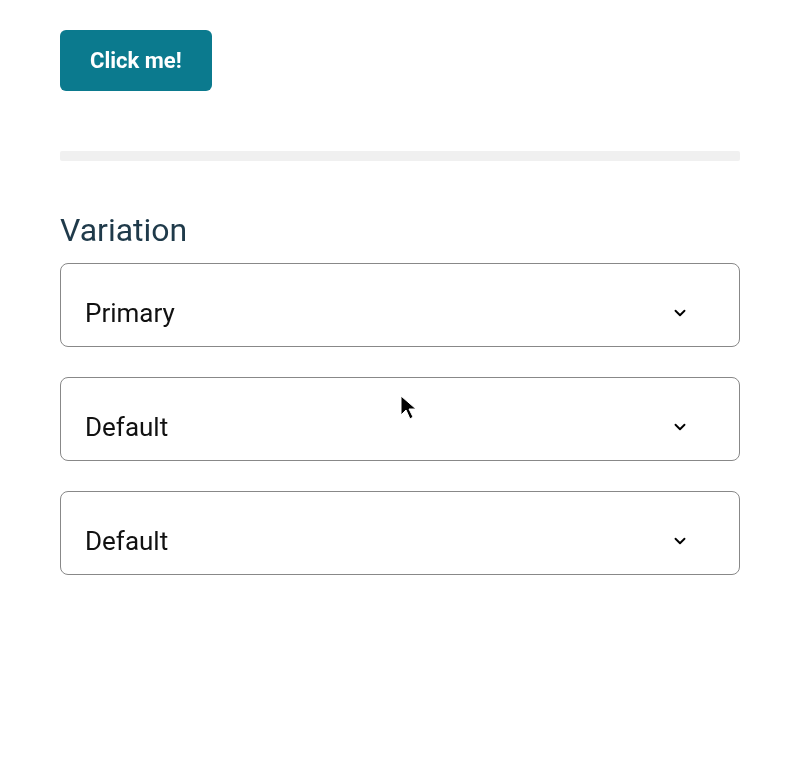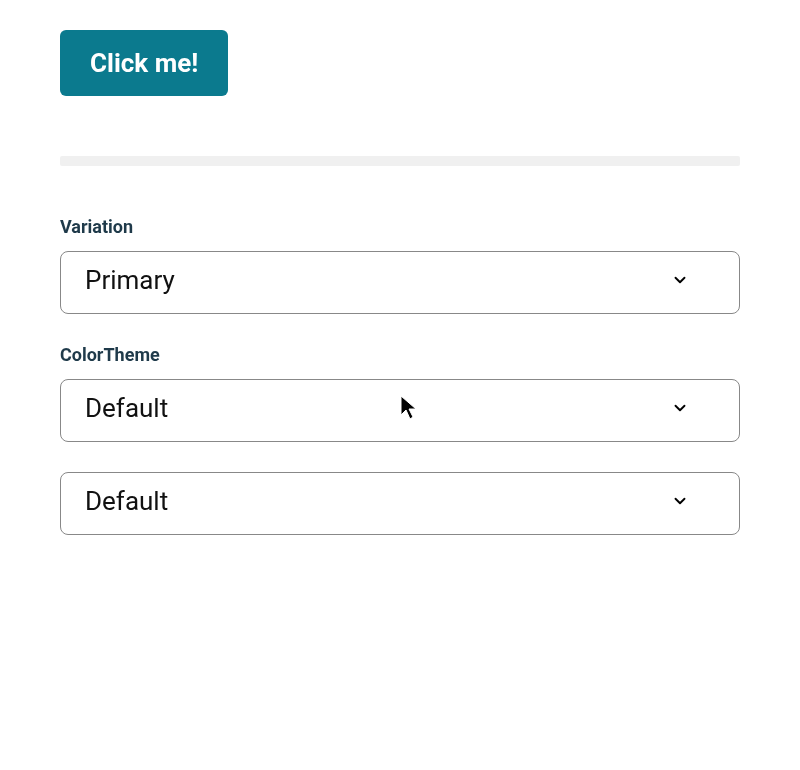--- a/index.html
+++ b/index.html
@@ -12,51 +12,51 @@
       background: #ffffff;
       padding: 30px 60px;
       width: 800px;
     }
     .demo-button {
       background: #0b7a8e;
       color: #ffffff;
       border: none;
       border-radius: 6px;
       padding: 18px 30px;
-      font-size: 26px;
+      font-size: 22px;
       font-weight: 700;
       cursor: pointer;
       font-family: inherit;
     }
     .divider {
       height: 10px;
       background: #f0f0f0;
       margin: 60px 0 50px 0;
       border-radius: 2px;
     }
     .field {
       margin-bottom: 30px;
     }
     .field-label {
-      font-size: 18px;
+      font-size: 32px;
       color: #1f3a4a;
-      font-weight: 700;
+      font-weight: 400;
       margin-bottom: 14px;
       display: block;
     }
     .select-wrapper {
       position: relative;
       width: 100%;
     }
     .select {
       width: 100%;
       border: 1px solid #888;
       border-radius: 8px;
       background: #ffffff;
-      padding: 13px 50px 18px 24px;
+      padding: 34px 50px 18px 24px;
       font-size: 26px;
       color: #111;
       font-family: inherit;
       cursor: pointer;
       display: flex;
       align-items: center;
       justify-content: space-between;
     }
     .select-value {
       flex: 1;
@@ -104,21 +104,20 @@
         <svg viewBox="0 0 24 24" fill="none" stroke="#000" stroke-width="2.5" stroke-linecap="round" stroke-linejoin="round">
             <polyline points="6 9 12 15 18 9"></polyline>
           </svg>
       </span>
     </div>
   </div>
 </div>
 
 
 <div class="field">
-  <label class="field-label">ColorTheme</label>
   <div class="select-wrapper">
     <div class="select">
       <span class="select-value">Default</span>
       <span class="chevron">
         <svg viewBox="0 0 24 24" fill="none" stroke="#000" stroke-width="2.5" stroke-linecap="round" stroke-linejoin="round">
             <polyline points="6 9 12 15 18 9"></polyline>
           </svg>
       </span>
     </div>
   </div>

